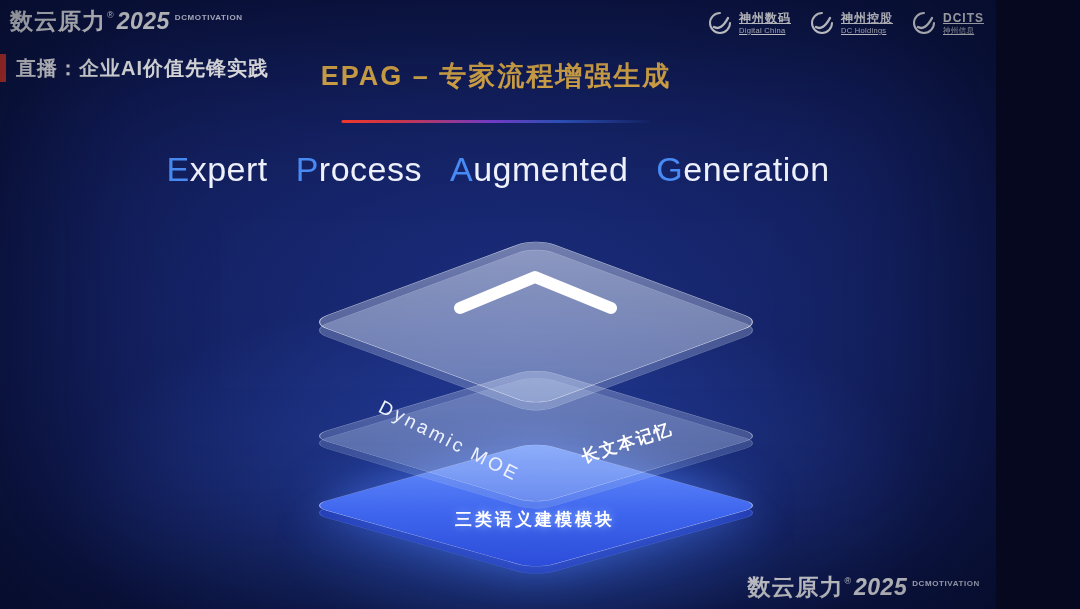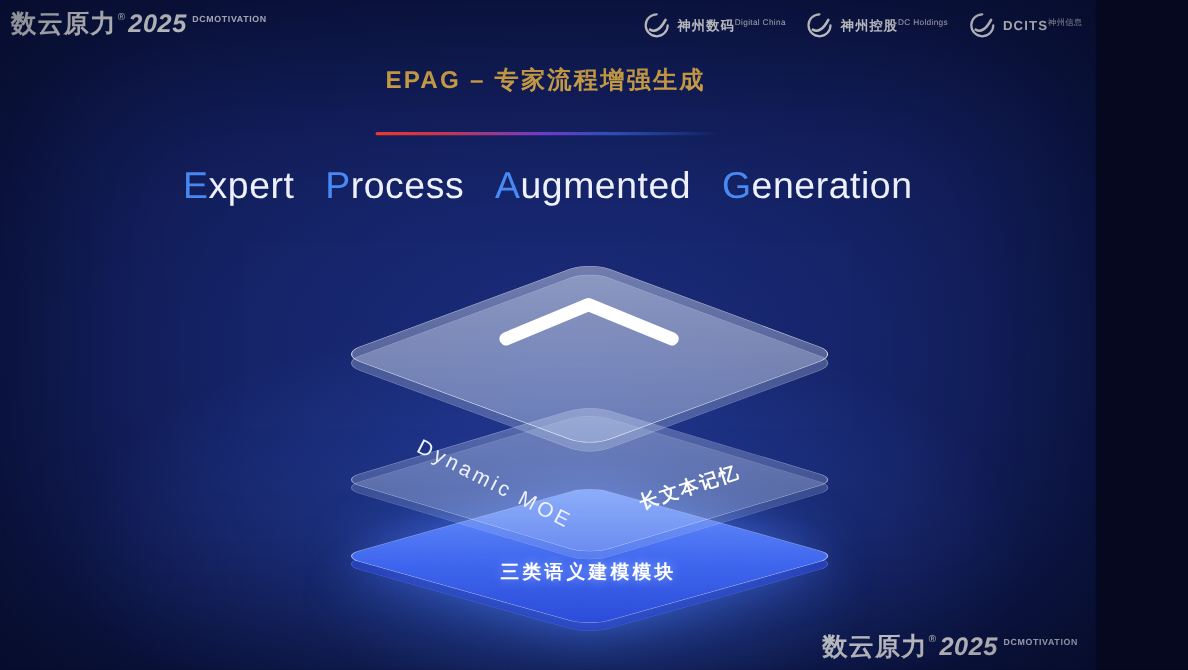--- a/index.html
+++ b/index.html
@@ -20,32 +20,32 @@
   .brand .b-name{font-size:23px;font-weight:900;letter-spacing:1px;}
   .brand .b-reg{font-size:9px;margin:1px 1px 0 1px;}
   .brand .b-year{font-size:23px;font-weight:900;font-style:italic;margin-left:2px;letter-spacing:0.5px;}
   .brand .b-tag{display:flex;flex-direction:row;font-size:8px;font-weight:700;
     line-height:1.15;margin:3px 0 0 5px;letter-spacing:0.6px;color:#e8ecff;}
   
   .live{position:absolute;left:0;top:54px;display:flex;align-items:center;}
   .live-bar{width:6px;height:28px;background:#e23a2e;}
   .live-text{margin-left:10px;font-size:20px;font-weight:800;letter-spacing:1px;}
   .page-title{position:absolute;left:0;right:4px;top:58px;text-align:center;
-    color:#e8b54d;font-size:22px;font-weight:800;letter-spacing:2px;}
+    color:#e8b54d;font-size:27px;font-weight:800;letter-spacing:2px;}
   .divider{position:absolute;left:50%;top:120px;transform:translateX(-50.5%);
     width:310px;height:3px;border-radius:2px;
     background:linear-gradient(90deg,#ff3b2f 0%,#d23a55 20%,#7a3fd0 48%,#2f55c0 70%,rgba(30,60,150,0.05) 100%);}
   .subtitle{position:absolute;left:0;right:0;top:150px;text-align:center;
     font-size:34px;font-weight:400;color:#f2f5ff;letter-spacing:0.5px;}
   .subtitle .word{display:inline-block;margin:0 9px;}
   .subtitle .cap{color:#4a8df8;}
   
   .logos{position:absolute;right:12px;top:10px;display:flex;gap:18px;align-items:center;}
   .logo{display:flex;align-items:center;gap:6px;}
-  .logo-texts{display:flex;line-height:1.2;}
+  .logo-texts{display:flex;flex-direction:column;line-height:1.2;text-decoration:underline;}
   .logo-name{font-size:12px;font-weight:800;letter-spacing:1px;}
   .logo-sub{font-size:7.5px;color:rgba(255,255,255,0.85);letter-spacing:0.3px;}
   
   .diagram{position:absolute;inset:0;}
   .glow{position:absolute;left:270px;top:438px;width:530px;height:210px;z-index:0;
     background:radial-gradient(ellipse at 50% 50%, rgba(70,120,250,0.50), rgba(70,120,250,0) 68%);
     filter:blur(8px);}
   .layer{position:absolute;width:452px;height:452px;transform-origin:50% 0;}
   .layer .face,.layer .side{position:absolute;left:66px;width:320px;height:320px;
     transform:rotate(45deg);border-radius:26px;}
@@ -79,20 +79,24 @@
   <div class="brand brand-tl">
     <span class="b-name">数云原力</span>
     <span class="b-reg">®</span>
     <span class="b-year">2025</span>
     <span class="b-tag">
       <span>DC</span>
       <span>MOTIVATION</span>
     </span>
   </div>
 
+  <div class="live">
+    <span class="live-bar"></span>
+    <span class="live-text">直播：企业AI价值先锋实践</span>
+  </div>
 
   <div class="page-title">EPAG – 专家流程增强生成</div>
 
   <div class="logos">
     <div class="logo">
       <svg width="26" height="26" viewBox="0 0 26 26">
         <path d="M13 3 a10 10 0 1 0 10 10" fill="none" stroke="#fff" stroke-width="2" stroke-linecap="round"></path>
         <path d="M7 17 q7 4 14 -9" fill="none" stroke="#fff" stroke-width="2.4" stroke-linecap="round"></path>
       </svg>
       <span class="logo-texts">

